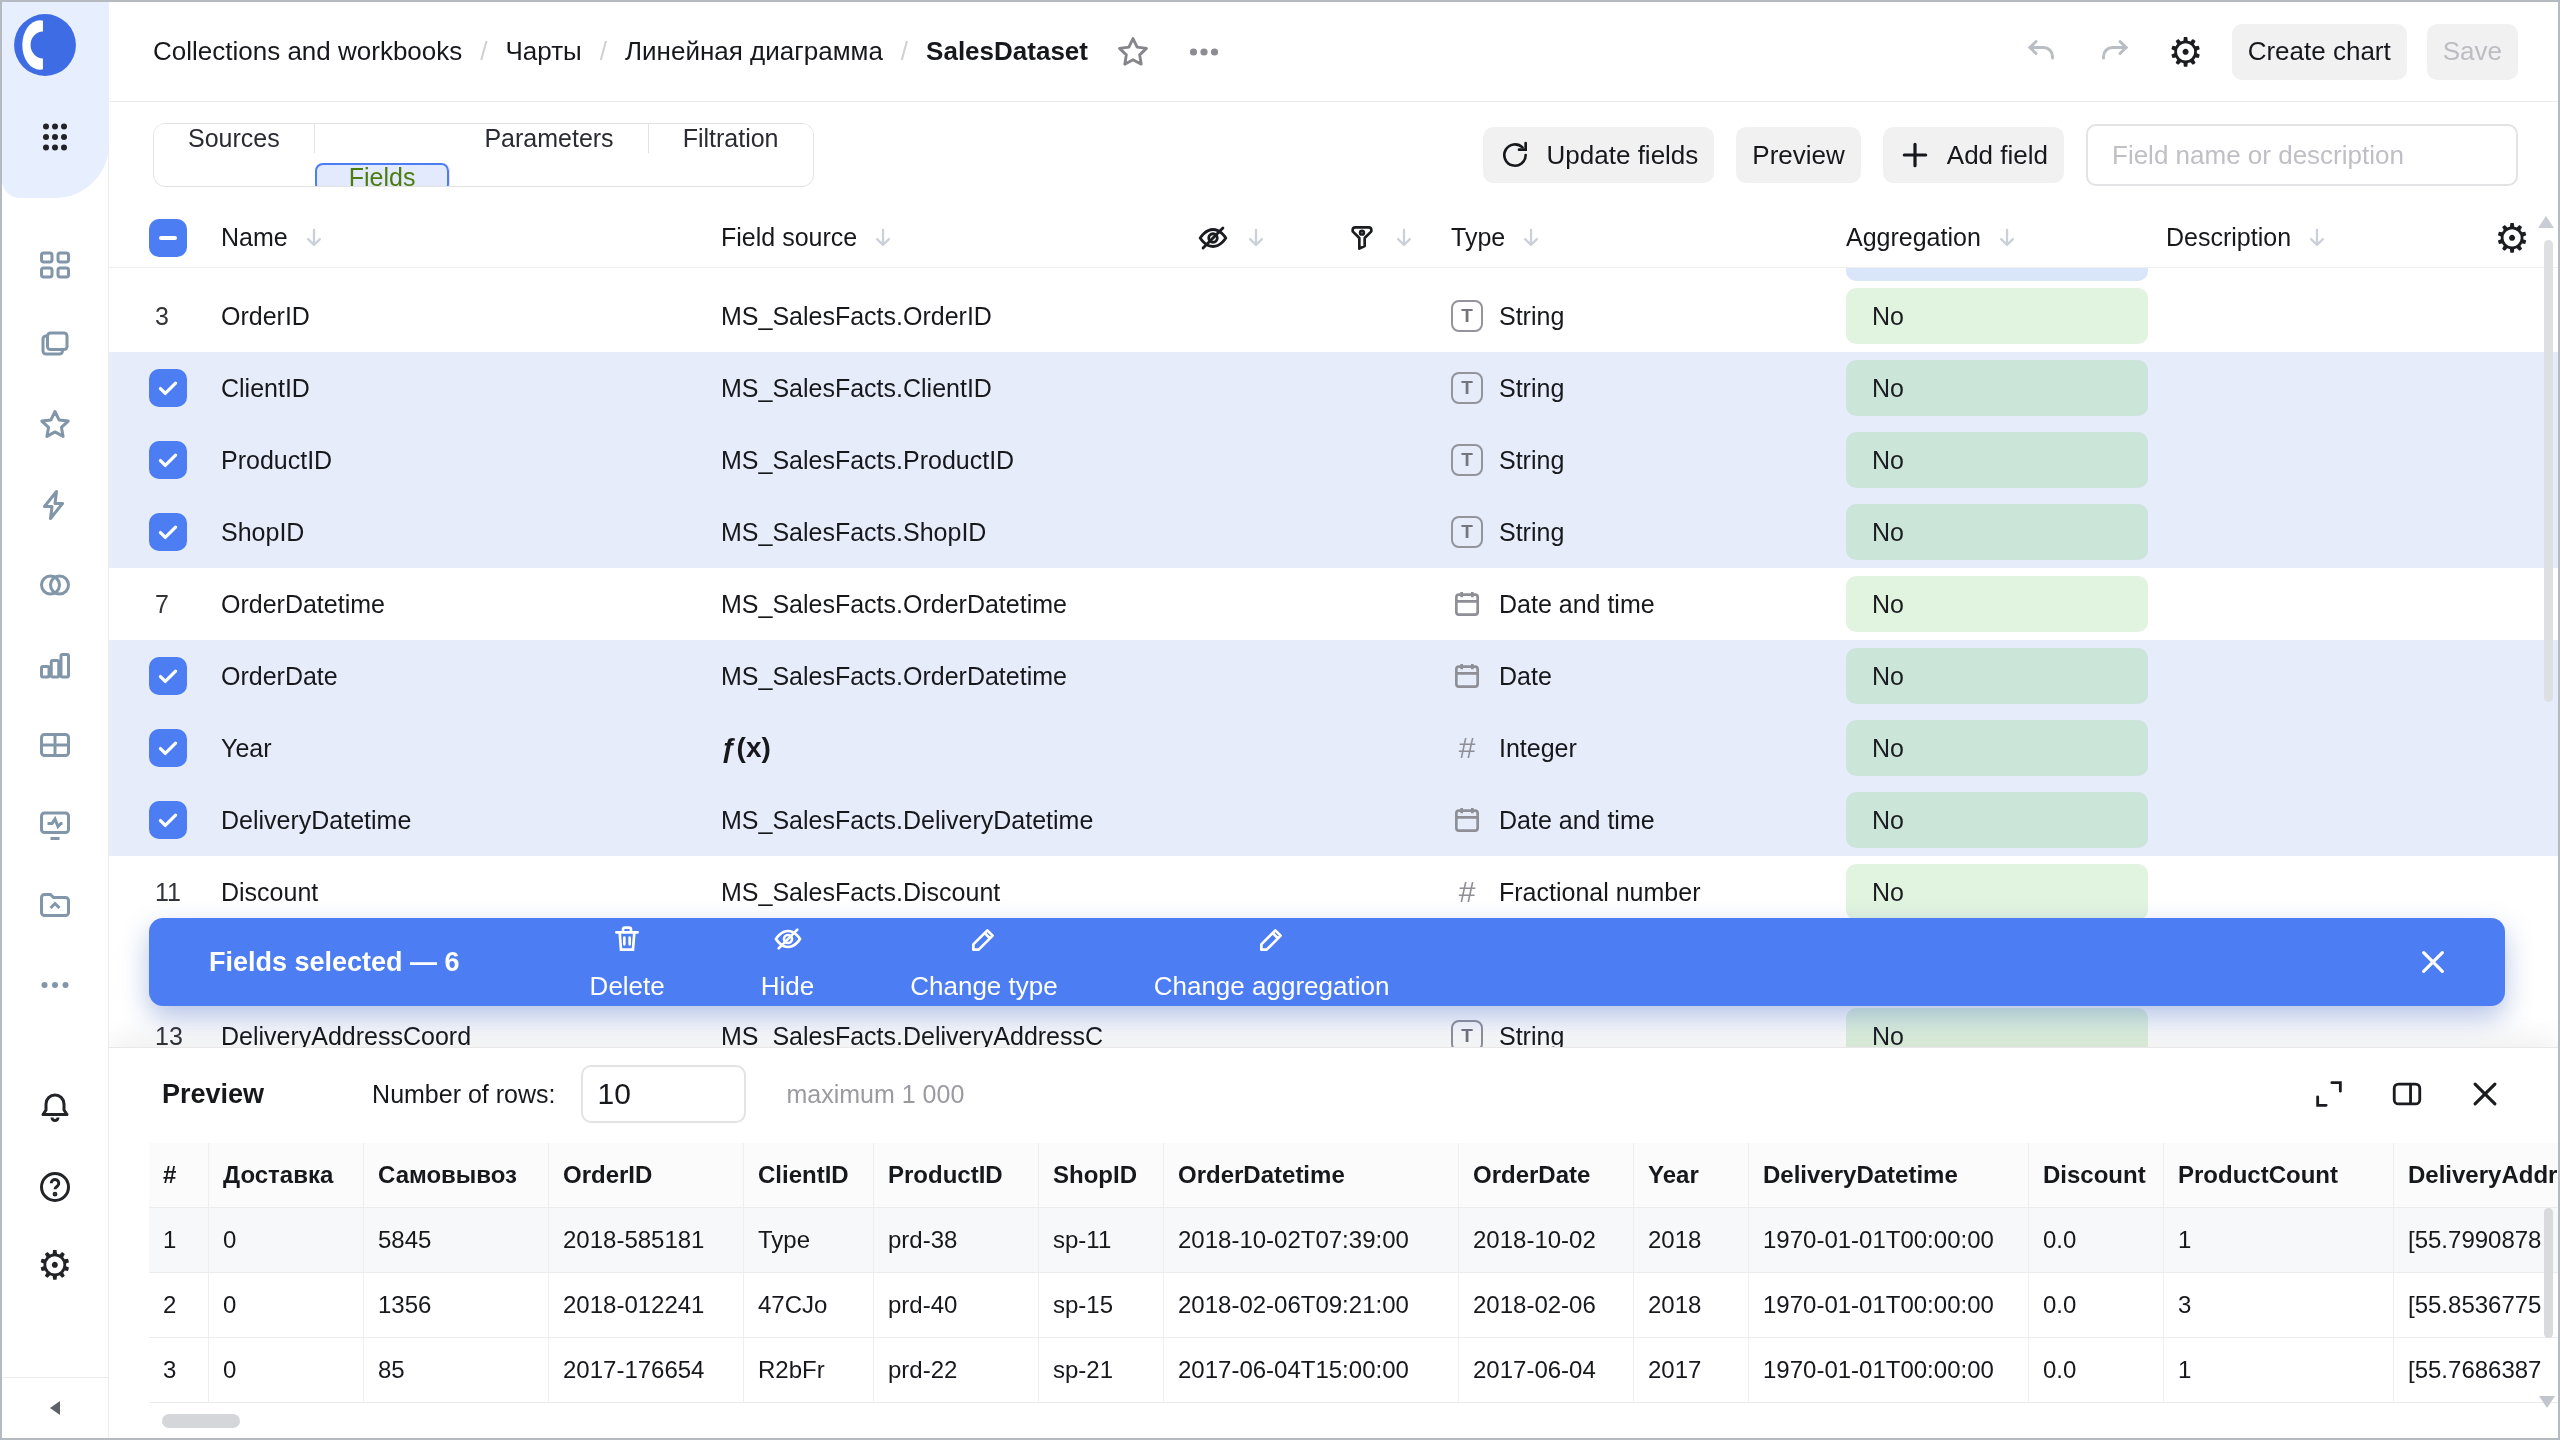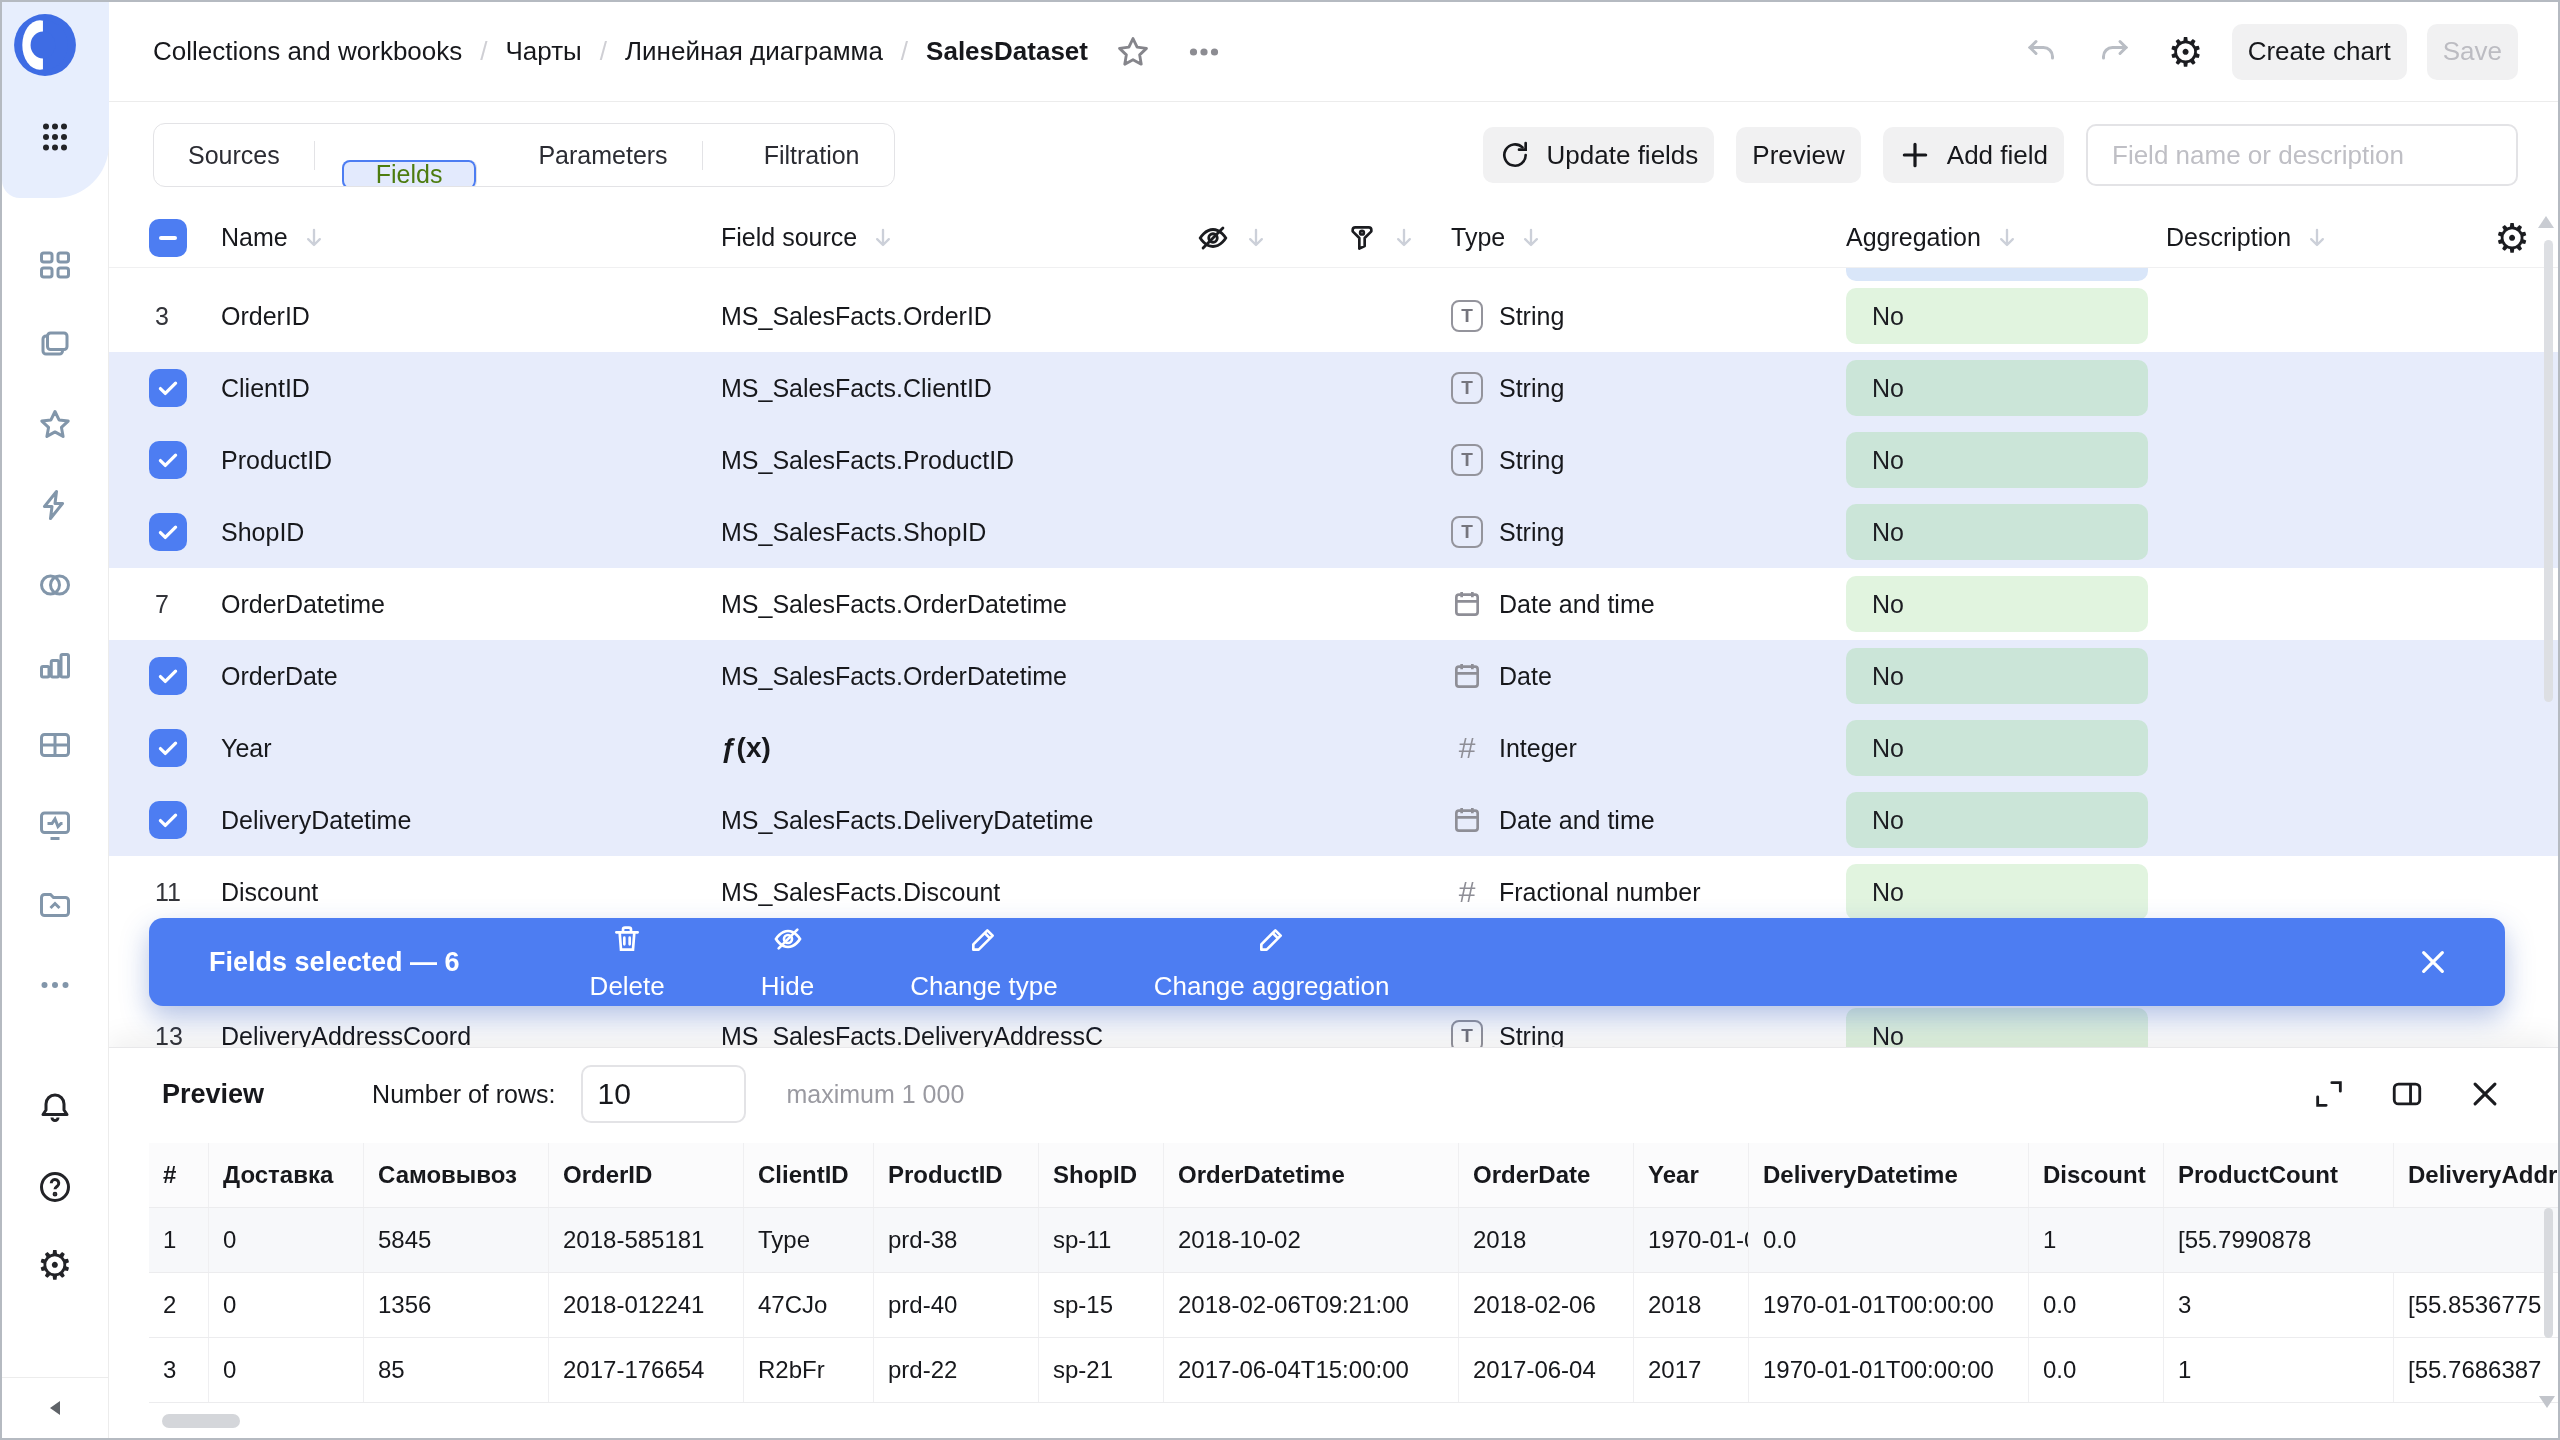--- a/index.html
+++ b/index.html
@@ -26,21 +26,21 @@
   .hicon{display:flex;align-items:center;justify-content:center;width:52px;height:52px;}
   .hicon.grey{color:#b9bdc4;}
   .hicon.dark{color:#1b1c20;}
   .gear-glyph{font-size:40px;line-height:1;}
   .btn{height:56px;background:var(--btn-bg,#f1f1f2);border:none;border-radius:10px;font-size:26px;font-family:inherit;color:#17181c;display:inline-flex;align-items:center;gap:16px;padding:0 16px;cursor:pointer;}
   .btn.disabled{color:#bcbcc2;}
   .hdr-right{display:flex;align-items:center;gap:20px;}
 
   
   .toolbar{position:absolute;left:107px;top:100px;right:0;height:106px;display:flex;align-items:center;padding:0 40px 0 44px;box-sizing:border-box;}
-  .tabs{display:flex;border:1px solid #e3e3e6;border-radius:12px;height:62px;align-items:center;overflow:hidden;gap:27px;}
+  .tabs{display:flex;border:1px solid #e3e3e6;border-radius:12px;height:62px;align-items:flex-start;overflow:hidden;}
   .tab{display:flex;align-items:center;padding:0 34px;font-size:25px;color:#2b2c33;border-right:1px solid #e3e3e6;cursor:pointer;background:#fff;}
   .tab:last-child{border-right:none;}
   .tab.active{background:var(--tab-active-bg,#e3eafd);color:#4d7c0f;box-shadow:inset 0 0 0 2px var(--accent,#4d7df2);border-radius:8px;margin-top:39px;}
   .toolbar-right{margin-left:auto;display:flex;align-items:center;gap:22px;}
   .search{width:432px;height:62px;border:2px solid #e3e3e6;border-radius:10px;padding:0 24px;font-size:26px;font-family:inherit;color:#17181c;box-sizing:border-box;outline:none;}
   .search::placeholder{color:#bfbfc5;}
 
   
   .fgrid{display:grid;grid-template-columns:72px 500px 475px 150px 105px 395px 320px 320px 1fr;align-items:center;padding-left:40px;box-sizing:border-box;}
   .fhead{position:absolute;left:107px;right:0;top:206px;height:60px;border-bottom:1px solid #f0f0f1;font-size:25px;font-weight:500;background:#fff;z-index:2;}
@@ -663,20 +663,21 @@
         <div class="pcell">DeliveryAddr</div>
       </div>
       <div class="prow tint pgrid">
         <div class="pcell">1</div>
         <div class="pcell">0</div>
         <div class="pcell">5845</div>
         <div class="pcell">2018-585181</div>
         <div class="pcell">Type</div>
         <div class="pcell">prd-38</div>
         <div class="pcell">sp-11</div>
+        <div class="pcell">2018-10-02T07:39:00</div>
         <div class="pcell">2018-10-02</div>
         <div class="pcell">2018</div>
         <div class="pcell">1970-01-01T00:00:00</div>
         <div class="pcell">0.0</div>
         <div class="pcell">1</div>
         <div class="pcell">[55.7990878</div>
       </div>
       <div class="prow pgrid">
         <div class="pcell">2</div>
         <div class="pcell">0</div>

